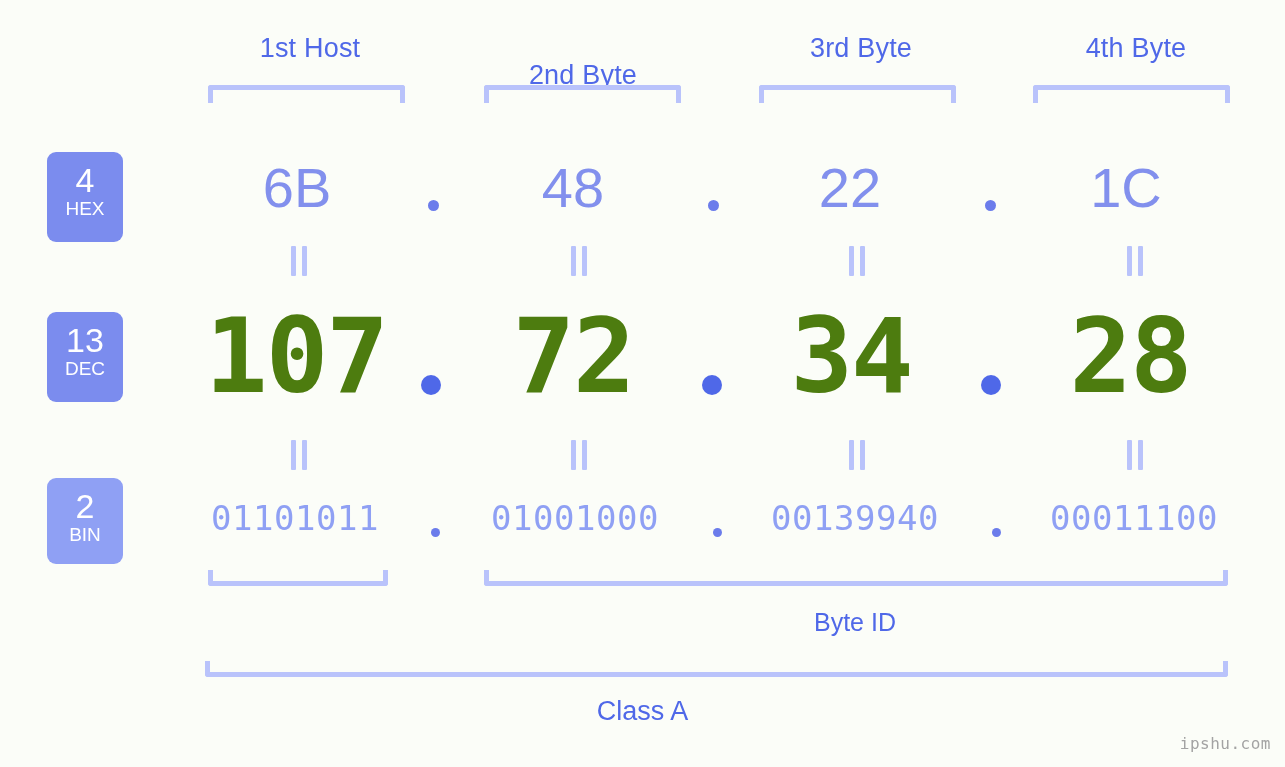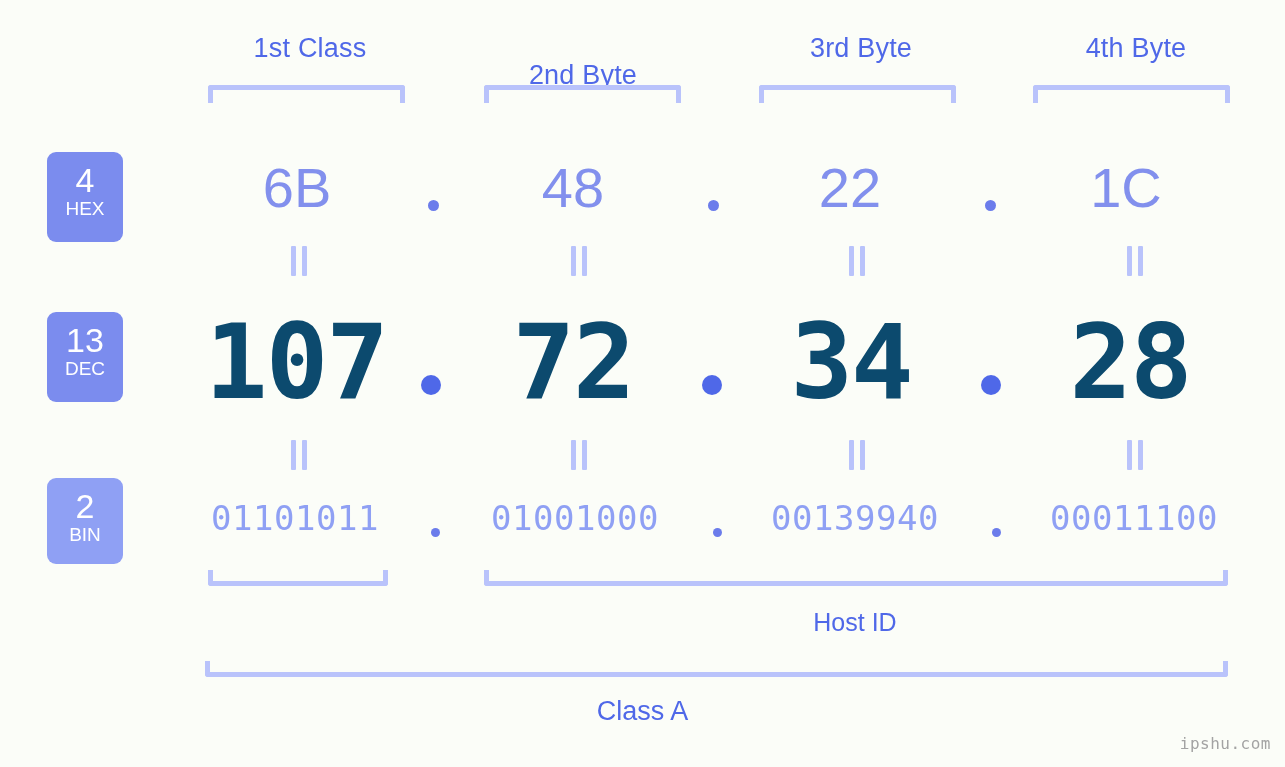--- a/index.html
+++ b/index.html
@@ -93,25 +93,24 @@
     font-size: 56px;
     line-height: 72px;
     color: #8290ed;
     font-family: "Liberation Sans", sans-serif;
     font-weight: 400;
   }
   .row-dec .cell {
     top: 296px;
     font-size: 104px;
     line-height: 120px;
-    color: #0c4a6e;
+    color: #4d7c0f;
     font-family: "DejaVu Sans Mono", monospace;
     font-weight: 700;
     letter-spacing: -2px;
-    margin-top: 6px;
   }
   .row-bin .cell {
     top: 495px;
     font-size: 34px;
     line-height: 46px;
     color: #8fa0f4;
     font-family: "DejaVu Sans Mono", monospace;
     font-weight: 400;
     letter-spacing: 0.5px;
   }
@@ -177,21 +176,21 @@
     color: #a3a3a3;
     font-family: "DejaVu Sans Mono", monospace;
     letter-spacing: 0.5px;
   }
 </style>
 </head>
 <body>
 
 <div id="stage">
 
-  <div class="byte-label" style="left:190px;">1st Class</div>
+  <div class="byte-label" style="left:190px;">1st Host</div>
   <div class="byte-label" style="left:463px;margin-top:27px;">2nd Byte</div>
   <div class="byte-label" style="left:741px;">3rd Byte</div>
   <div class="byte-label" style="left:1016px;">4th Byte</div>
 
   <div class="bracket bracket-down" style="left:208px;  top:85px; width:197px; height:18px;"></div>
   <div class="bracket bracket-down" style="left:484px;  top:85px; width:197px; height:18px;"></div>
   <div class="bracket bracket-down" style="left:759px;  top:85px; width:197px; height:18px;"></div>
   <div class="bracket bracket-down" style="left:1033px; top:85px; width:197px; height:18px;"></div>
 
   <div class="badge badge-hex">
@@ -267,20 +266,20 @@
     <div class="cell" style="left:745px; width:220px;">00139940</div>
     <div class="cell" style="left:1024px; width:220px;">00011100</div>
     <div class="dot dot-bin" style="left:431px;"></div>
     <div class="dot dot-bin" style="left:713px;"></div>
     <div class="dot dot-bin" style="left:992px;"></div>
   </div>
 
   <div class="bracket bracket-up" style="left:208px; top:570px; width:180px; height:16px;"></div>
   <div class="bracket bracket-up" style="left:484px; top:570px; width:744px; height:16px;"></div>
 
-  <div class="id-label" style="left:744px; width:222px;">Host ID</div>
+  <div class="id-label" style="left:744px; width:222px;">Byte ID</div>
 
   <div class="bracket bracket-up" style="left:205px; top:661px; width:1023px; height:16px;"></div>
   <div class="class-label">Class A</div>
 
   <div class="watermark">ipshu.com</div>
 
 </div>
 
 </body></html>

